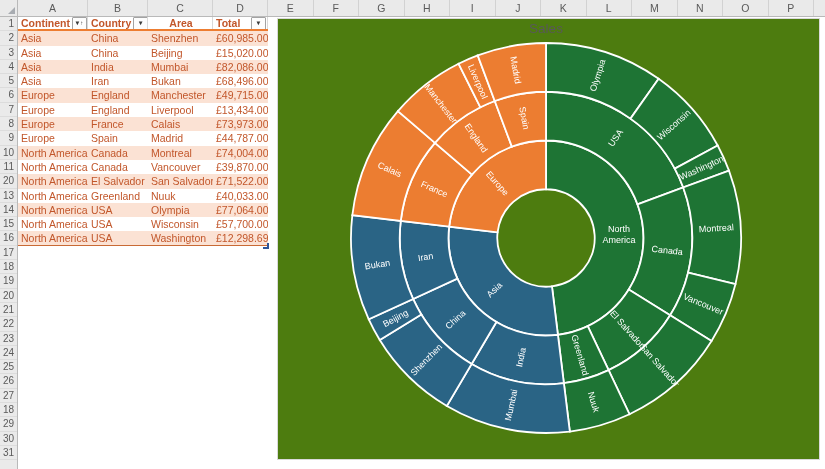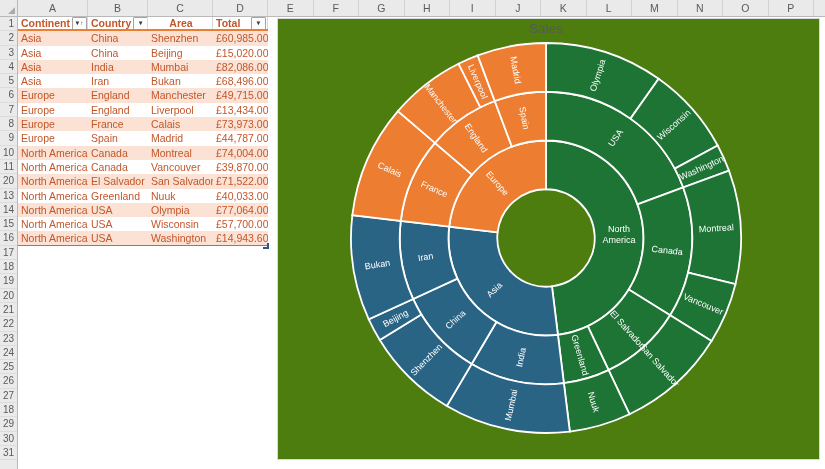--- a/index.html
+++ b/index.html
@@ -206,21 +206,21 @@
         <div class="trow even">
           <div class="tcell c0">North America</div>
           <div class="tcell c1">USA</div>
           <div class="tcell c2">Wisconsin</div>
           <div class="tcell c3 num">£57,700.00</div>
         </div>
         <div class="trow banded lastrow">
           <div class="tcell c0">North America</div>
           <div class="tcell c1">USA</div>
           <div class="tcell c2">Washington</div>
-          <div class="tcell c3 num">£14,943.60</div>
+          <div class="tcell c3 num">£12,298.69</div>
         </div>
       </div>
 
     <div class="chartbox">
       <svg id="chartsvg" width="541" height="440" viewBox="0 0 541 440">
         <text x="268" y="14" text-anchor="middle" font-size="13.5" fill="#595959">Sales</text>
         <g id="rings">
             <path d="M268.00 121.50 A97.5 97.5 0 0 1 279.91 315.77 L273.96 267.38 A48.75 48.75 0 0 0 268.00 170.25 Z" fill="#1E7434" stroke="#ffffff" stroke-width="1.8"></path>
             <text fill="#FFFFFF" font-size="9" text-anchor="middle" transform="translate(341.0 214.5)"><tspan x="0" y="-2">North</tspan><tspan x="0" y="9">America</tspan></text>
             <path d="M268.00 72.75 A146.25 146.25 0 0 1 405.23 168.44 L359.49 185.29 A97.5 97.5 0 0 0 268.00 121.50 Z" fill="#1E7434" stroke="#ffffff" stroke-width="1.8"></path>

